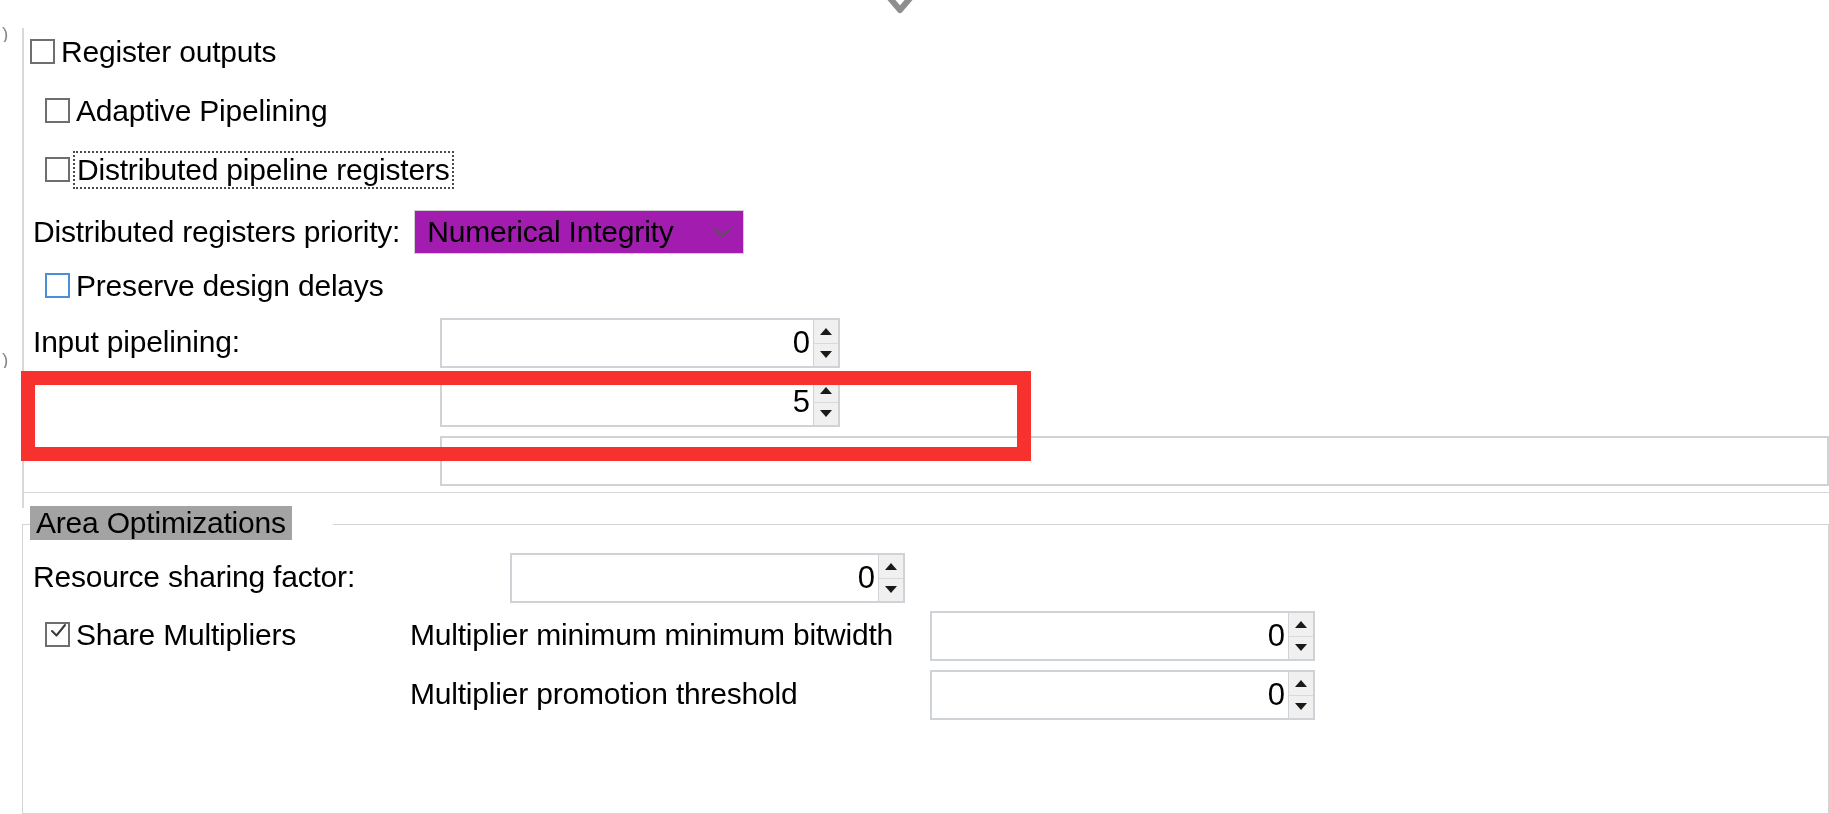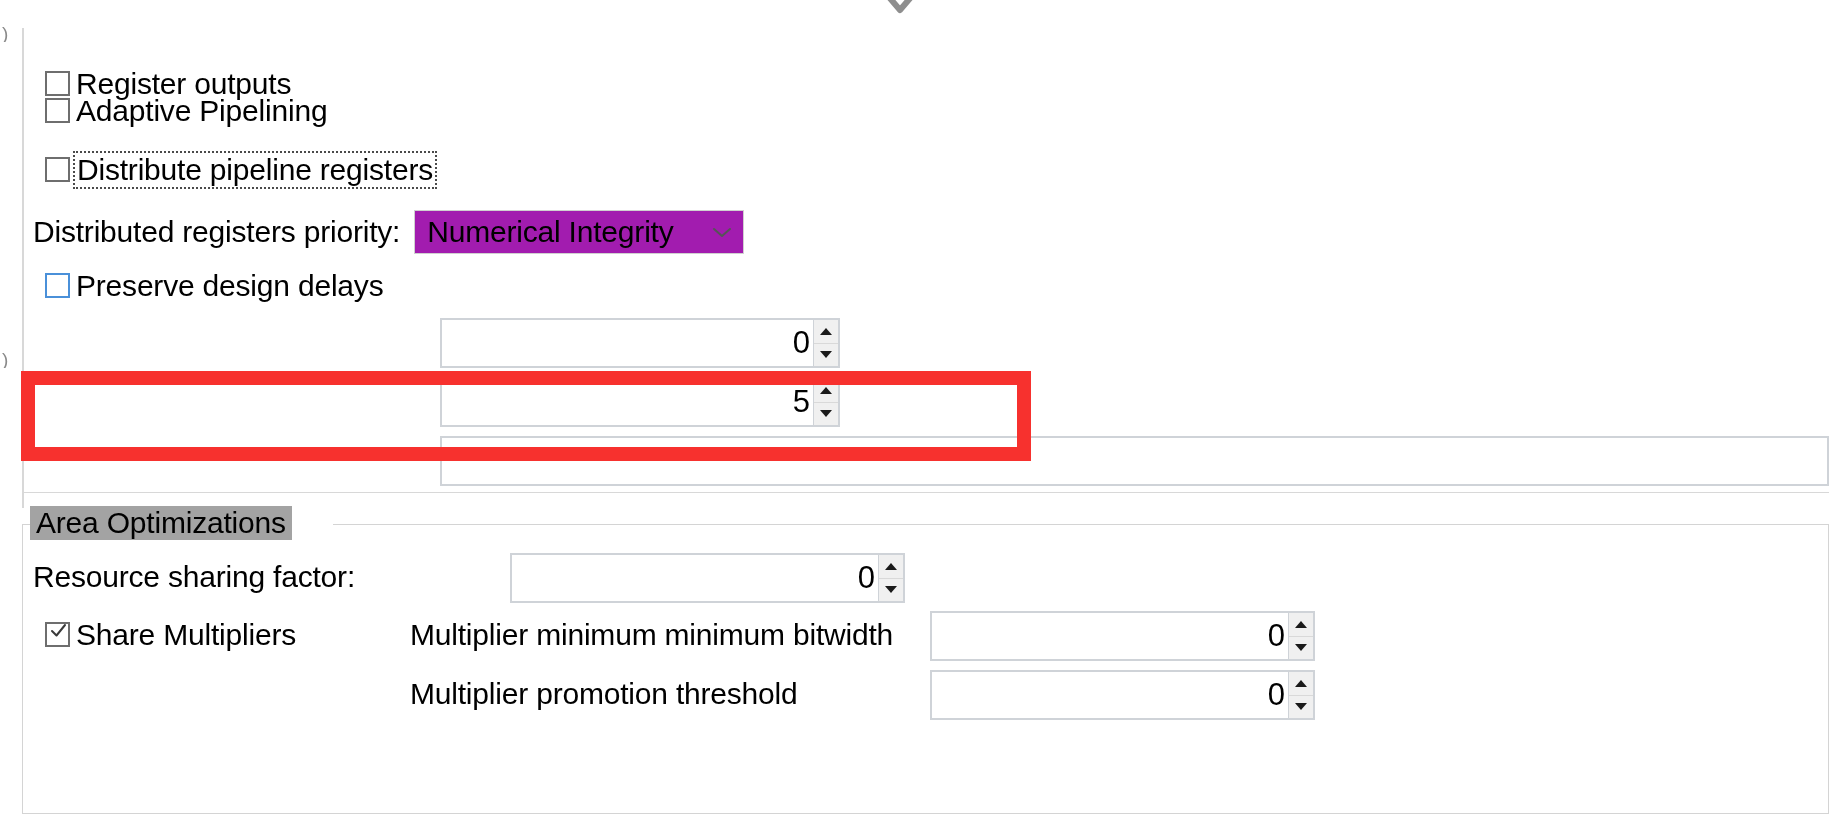--- a/index.html
+++ b/index.html
@@ -209,52 +209,55 @@
   <div class="top-chevron" style="left:880px; top:-14px; width:40px; height:40px;">
     <svg width="40" height="40" viewBox="0 0 40 40" aria-hidden="true">
       <path d="M8 10 L20 24 L32 10" fill="none" stroke="#8e8e8e" stroke-width="6" stroke-linecap="round" stroke-linejoin="round"></path>
     </svg>
   </div>
 
   <div class="panel-edge"></div>
   <div class="edge-nub" style="top:26px;">)</div>
   <div class="edge-nub" style="top:352px;">)</div>
 
-  <div class="row" style="left:45px; top:36px;margin-top:32px;">
+  <div class="row" style="left:30px; top:36px;">
     <span class="cbox"></span>
     <span class="lbl">Register outputs</span>
   </div>
 
   <div class="row" style="left:45px; top:95px;">
     <span class="cbox"></span>
     <span class="lbl">Adaptive Pipelining</span>
   </div>
 
   <div class="row" style="left:45px; top:154px;">
     <span class="cbox"></span>
-    <span class="lbl focus-dotted">Distribute pipeline registers</span>
+    <span class="lbl focus-dotted">Distributed pipeline registers</span>
   </div>
 
   <div class="row" style="left:33px; top:210px;">
     <span class="lbl" style="margin-right:14px;">Distributed registers priority:</span>
     <span class="combo">
       <span class="cval">Numerical Integrity</span>
       <span class="carat">
         <svg width="22" height="14" viewBox="0 0 22 14" aria-hidden="true">
           <path d="M3 4 L11 11 L19 4" fill="none" stroke="#555555" stroke-width="2" stroke-linecap="round" stroke-linejoin="round"></path>
         </svg>
       </span>
     </span>
   </div>
 
   <div class="row" style="left:45px; top:270px;justify-content:center;">
     <span class="cbox focus-blue"></span>
     <span class="lbl">Preserve design delays</span>
   </div>
 
+  <div class="row" style="left:33px; top:326px;">
+    <span class="lbl">Input pipelining:</span>
+  </div>
   <div class="spin" style="position:absolute; left:440px; top:318px; width:400px;">
     <span class="sval">0</span>
     <span class="btns">
       <span class="b up">
         <svg width="14" height="9" viewBox="0 0 14 9" aria-hidden="true">
             <path d="M7 1 L13 8 L1 8 Z" fill="#1a1a1a"></path>
           </svg>
       </span>
       <span class="b down">
         <svg width="14" height="9" viewBox="0 0 14 9" aria-hidden="true">

